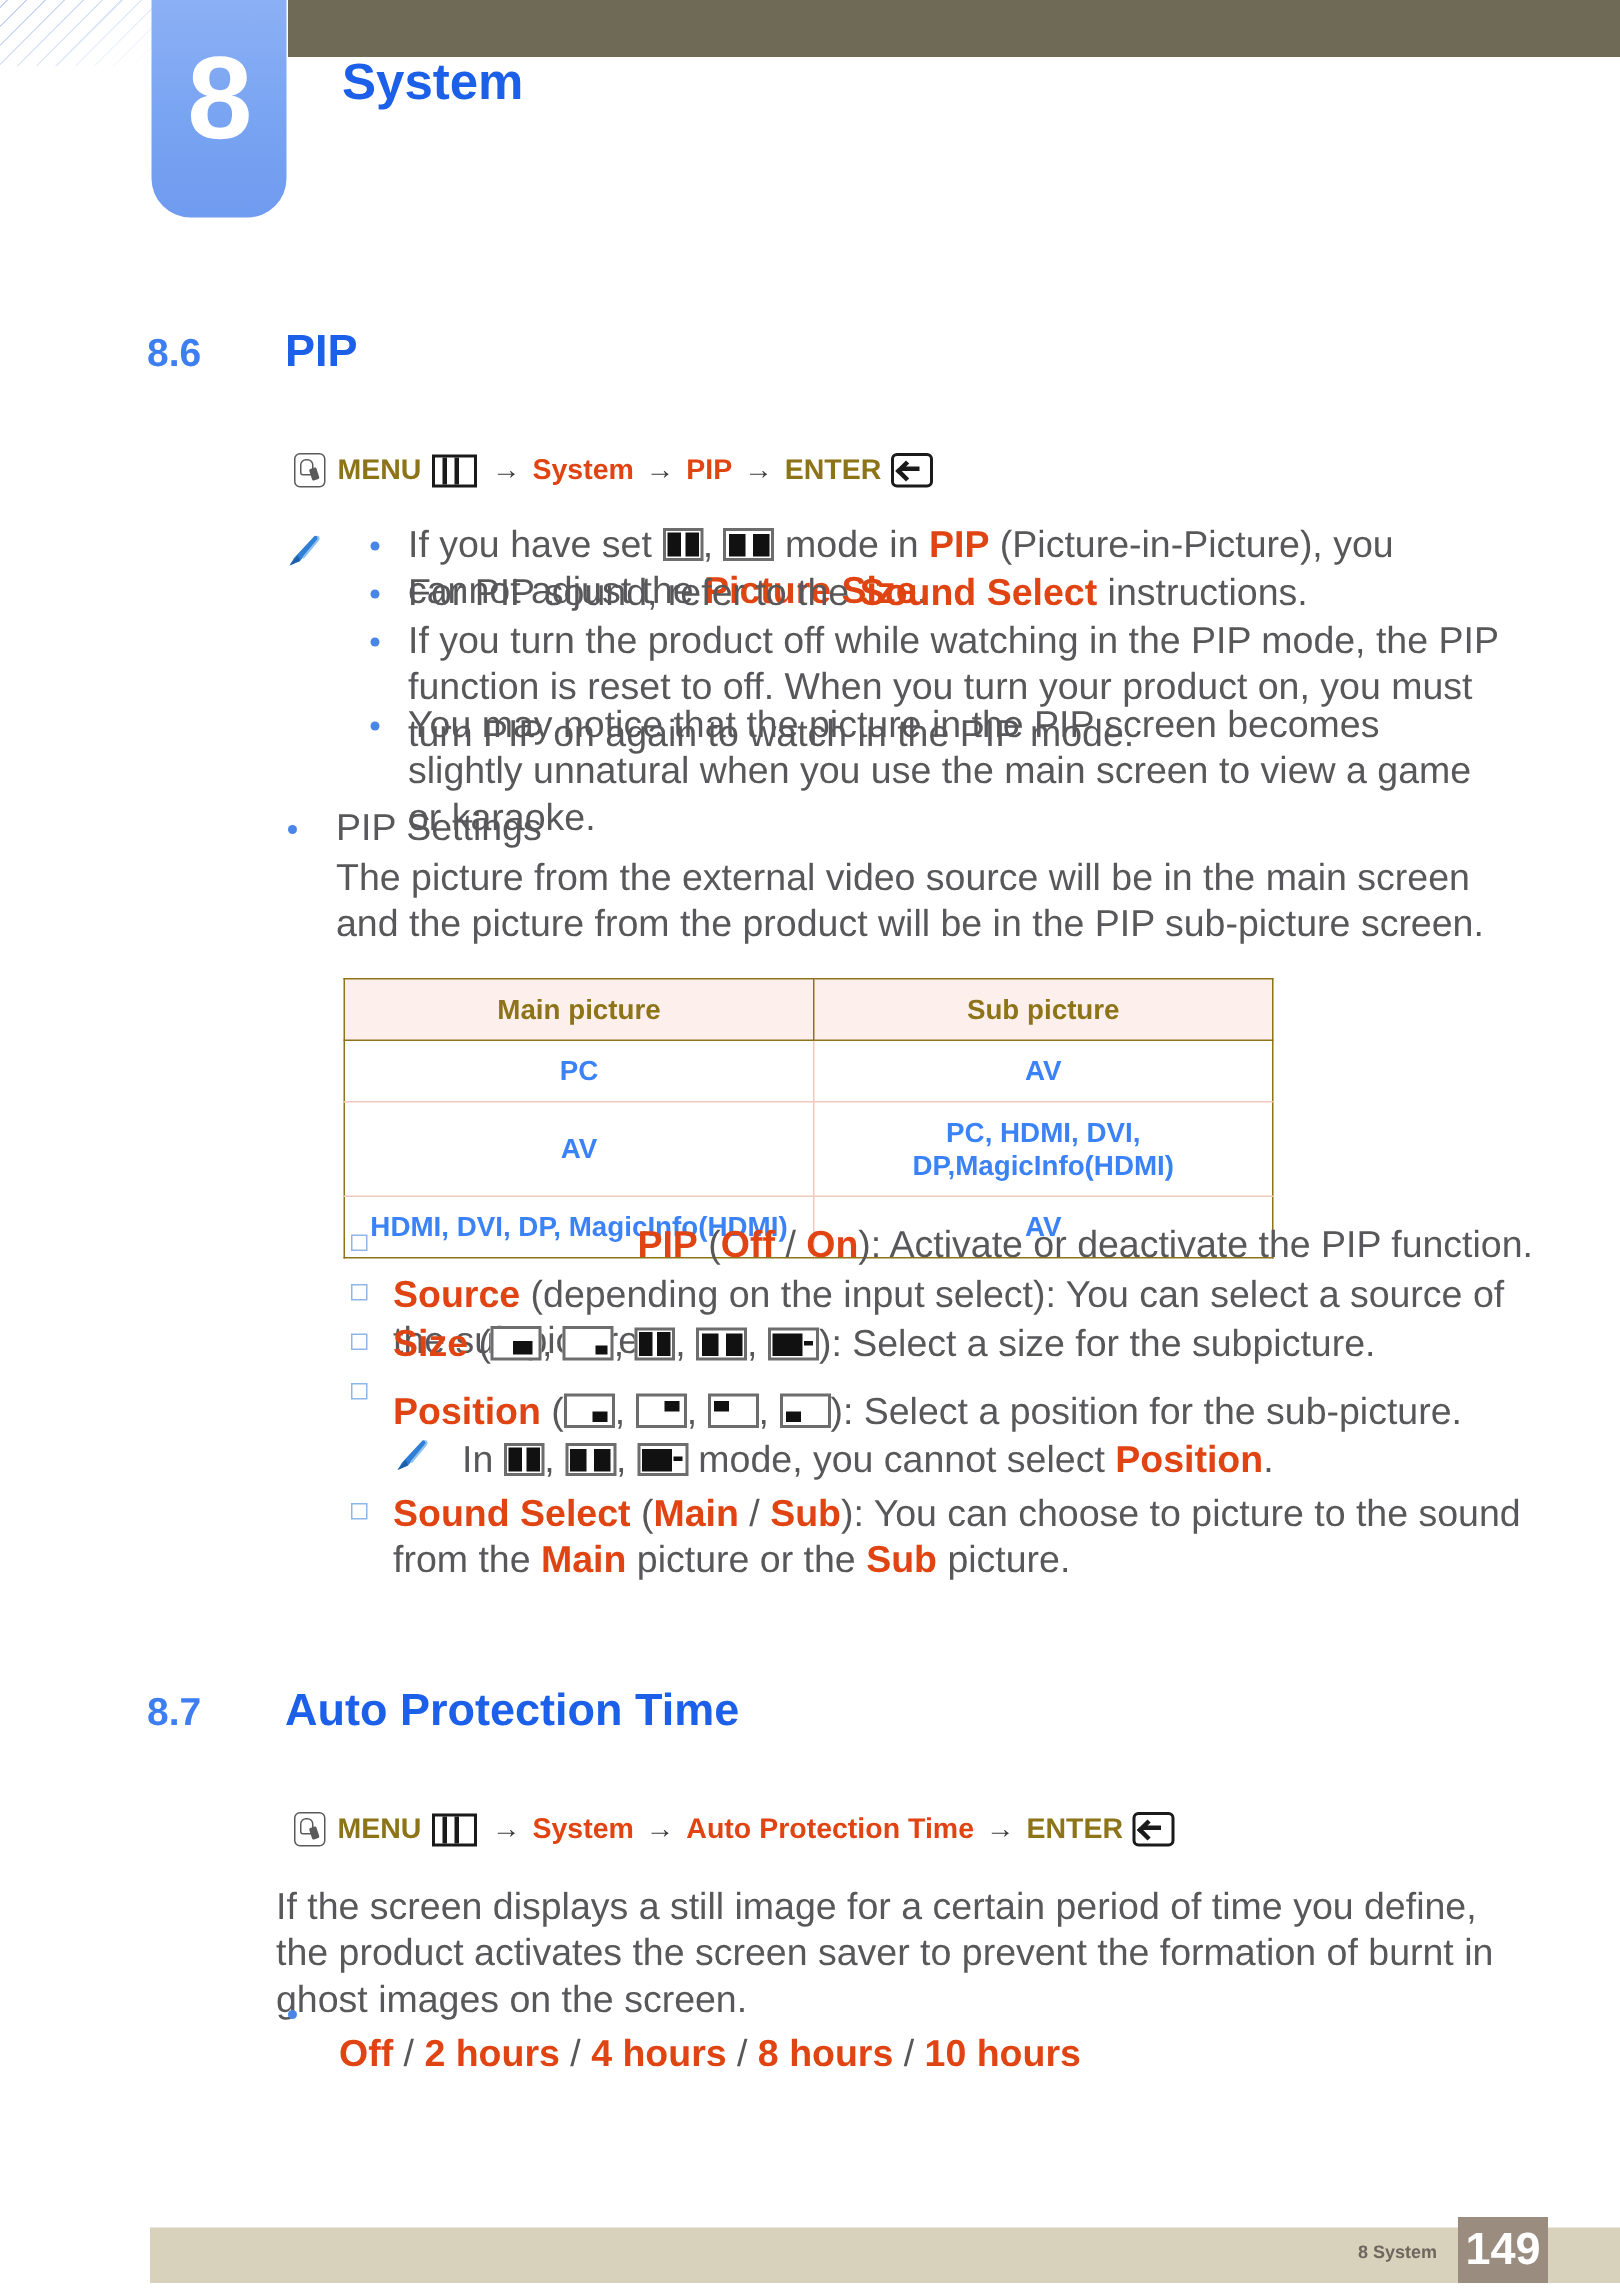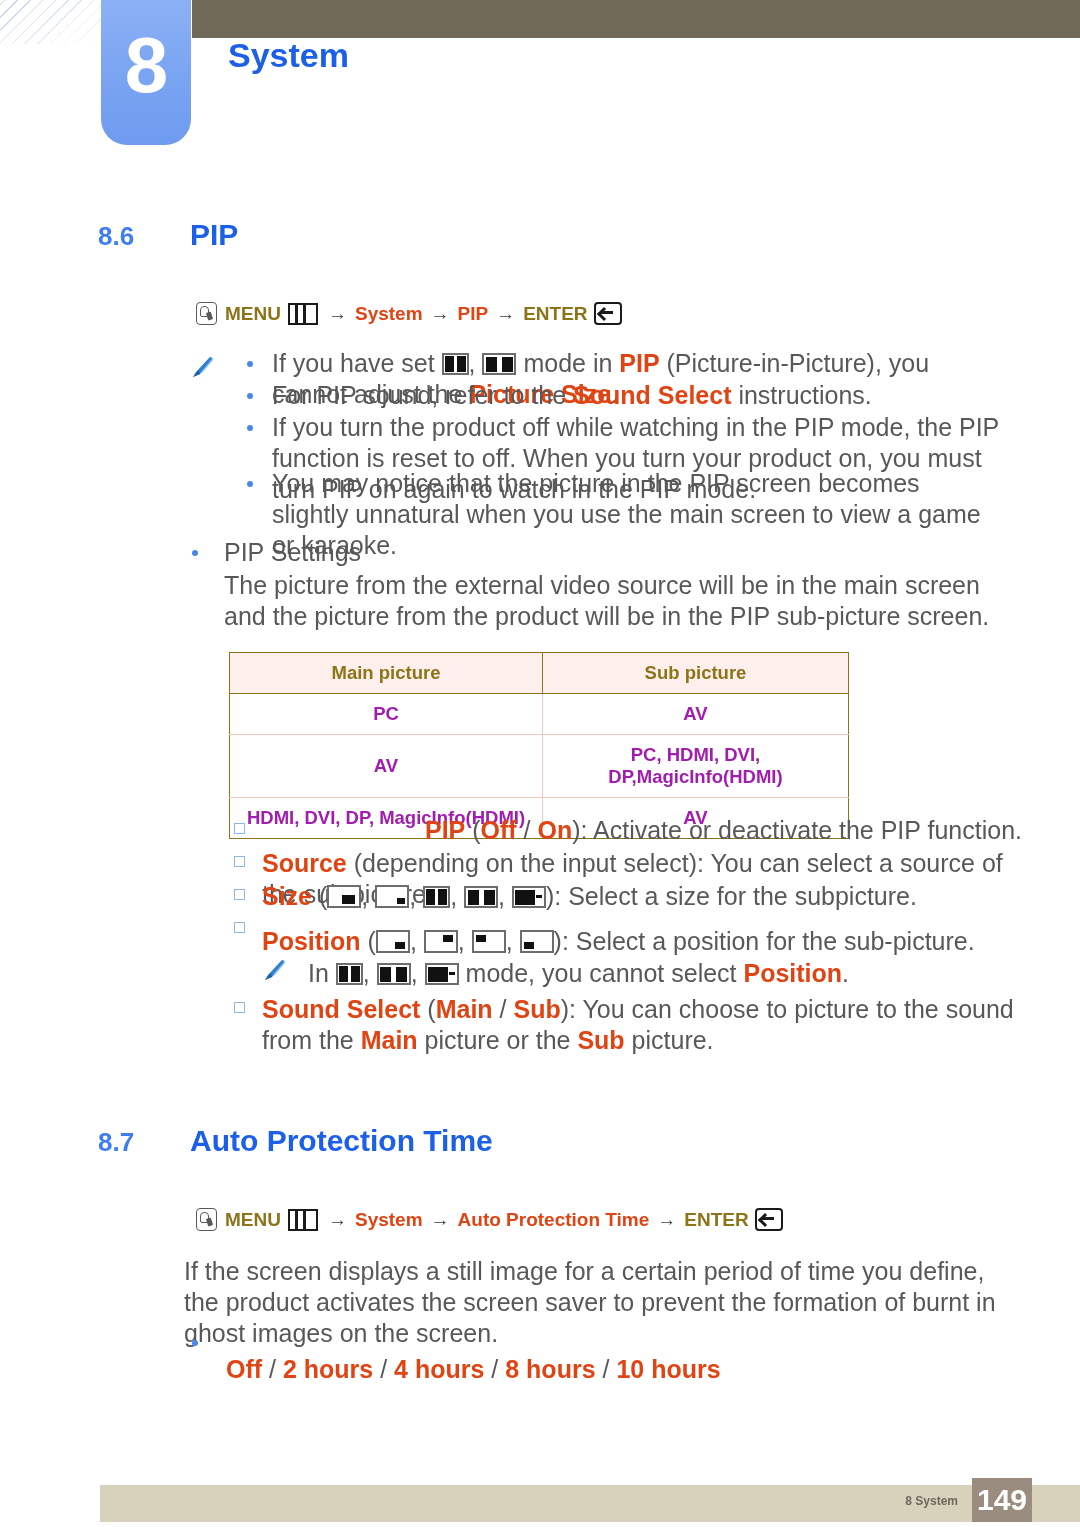--- a/index.html
+++ b/index.html
@@ -105,21 +105,21 @@
   .p-box{width:30px;height:19px;}
   .p-box i{width:10px;height:7px;}
   .p-br i{right:2.5px;bottom:2.5px;}
   .p-tr i{right:2.5px;top:2.5px;}
   .p-tl i{left:2.5px;top:2.5px;}
   .p-bl i{left:2.5px;bottom:2.5px;}
   
   .tbl{position:absolute;border-collapse:collapse;}
   .tbl td{
     border:1px solid #f0c9bd;text-align:center;font-size:18.5px;font-weight:bold;
-    color:#a21caf;padding:9px 6px;background:#fff;
+    color:#3b82f6;padding:9px 6px;background:#fff;
   }
   .tbl tr.hd td{
     background:#fcefec;color:#8d7418;border:1px solid #8d7418;border-bottom:1px solid #8d7418;
   }
   .tbl tr.hd td:first-child{border-right:1px solid #8d7418;}
   .tbl{border:1px solid #8d7418;padding-left:24px;}
   .tbl tr:last-child td{border-bottom:1px solid #8d7418;}
   .tbl td:first-child{border-left:1px solid #8d7418;}
   .tbl td:last-child{border-right:1px solid #8d7418;}
   

